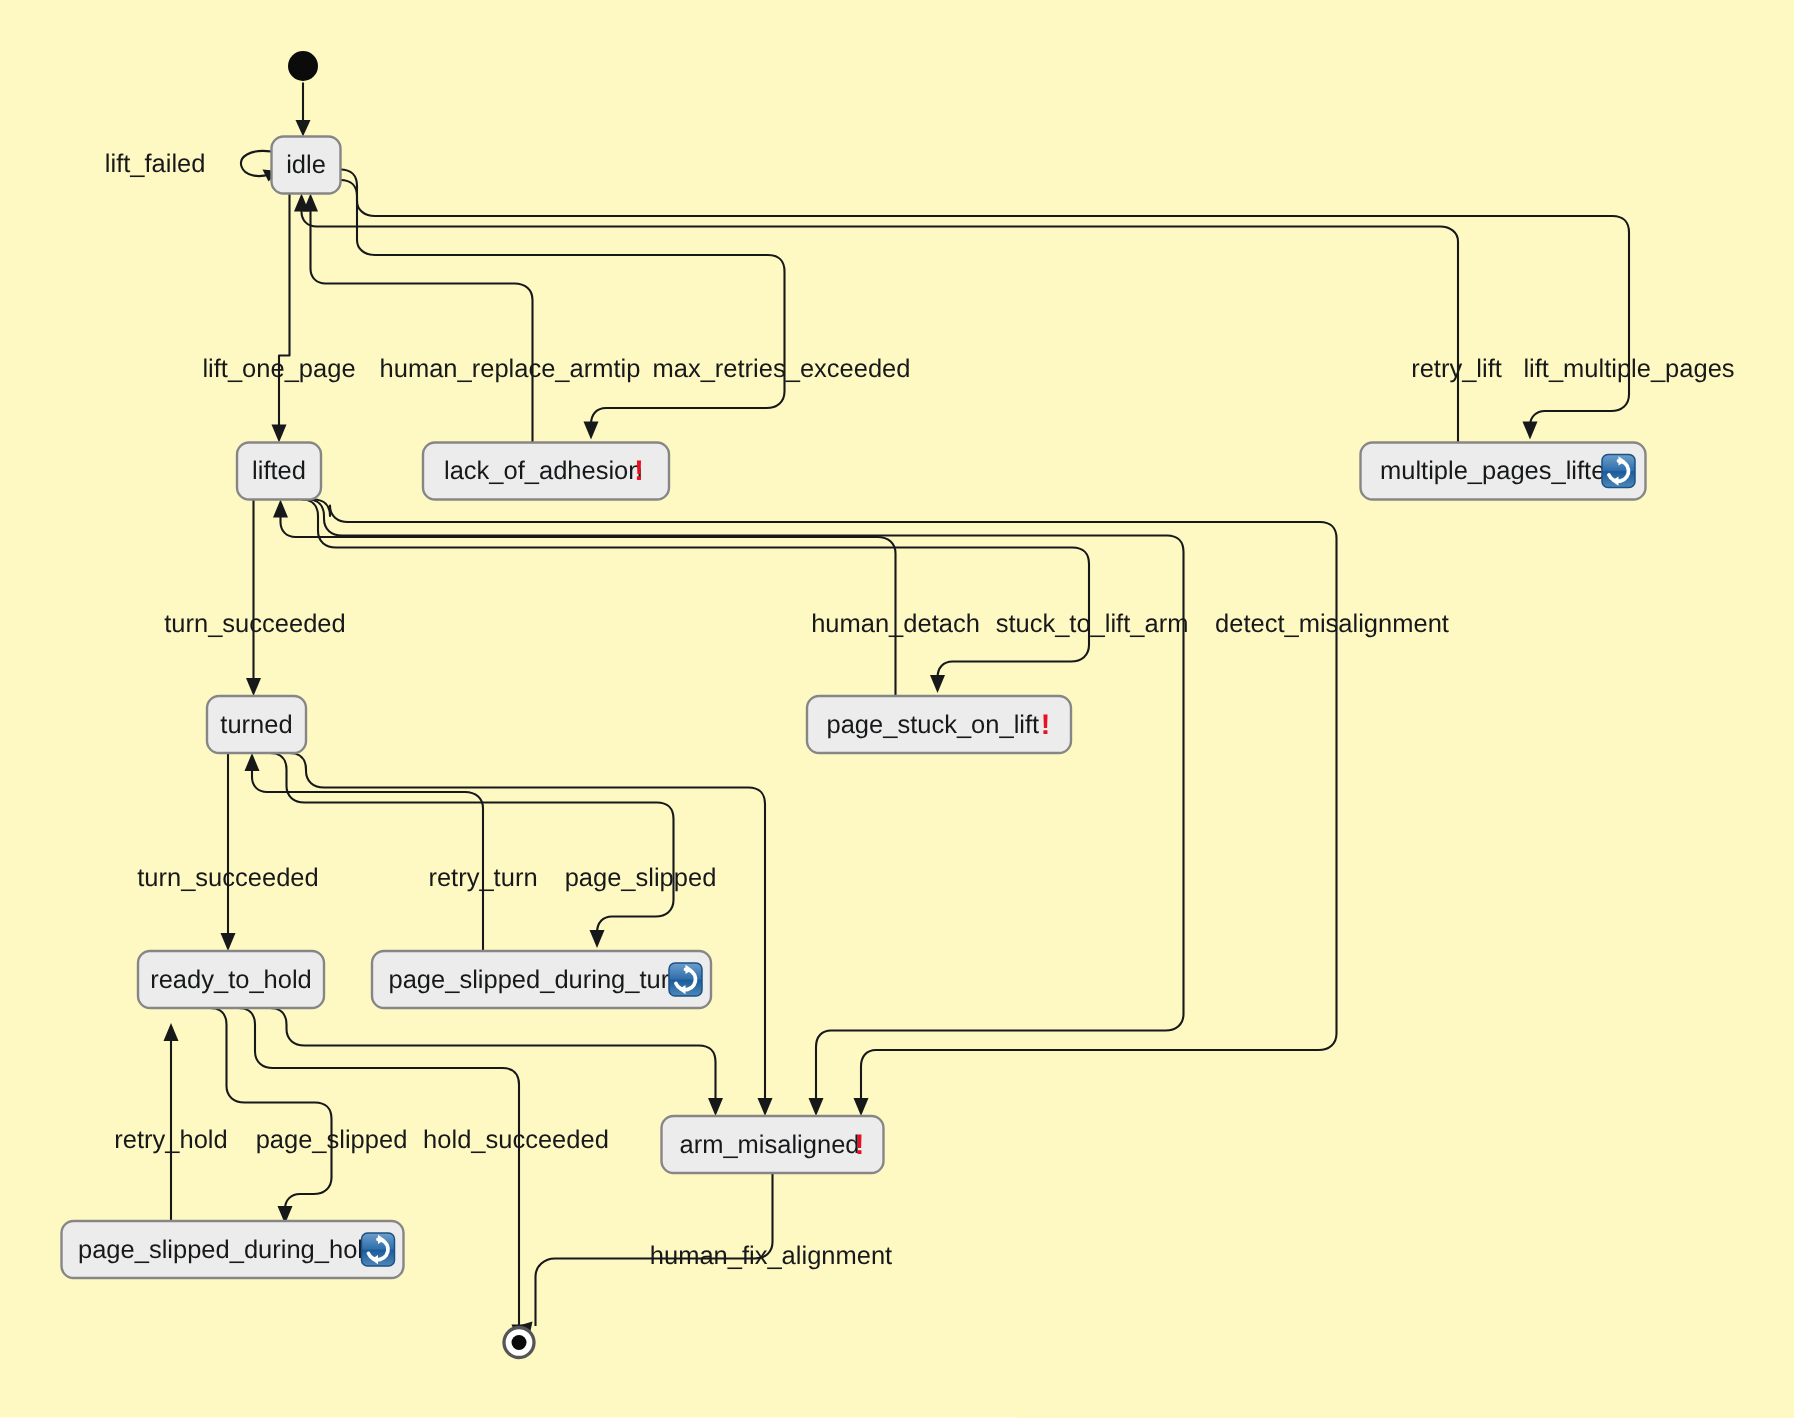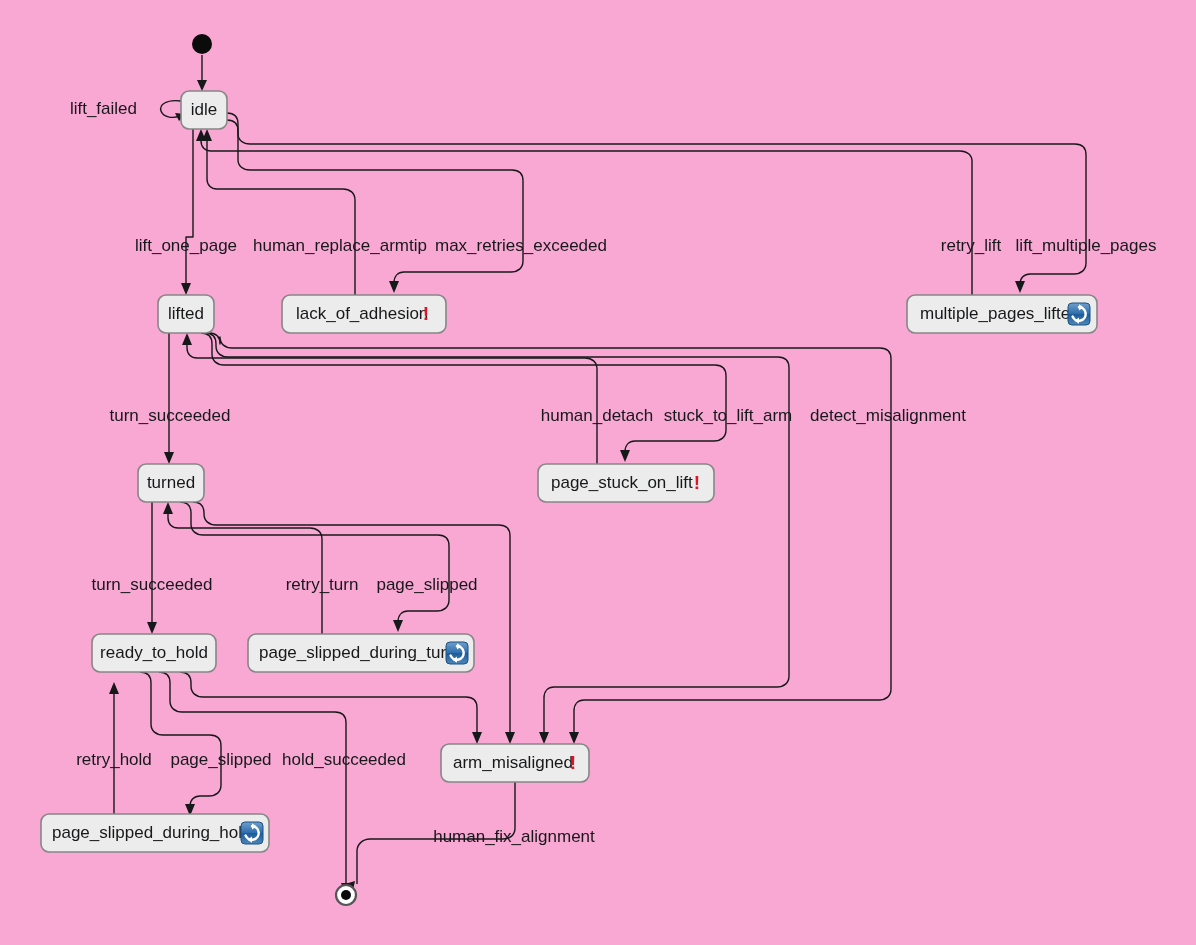--- a/index.html
+++ b/index.html
@@ -8,21 +8,21 @@
     padding: 0;
     background: #ffffff;
   }
   body {
     font-family: "Liberation Sans", sans-serif;
   }
   #diagram-root {
     position: relative;
     width: 1196px;
     height: 945px;
-    background: #f9a8d4;
+    background: #fef9c3;
     overflow: hidden;
   }
   svg#state-diagram {
     display: block;
     width: 1196px;
     height: 945px;
   }
   .edge-path {
     fill: none;
     stroke: #17181a;

